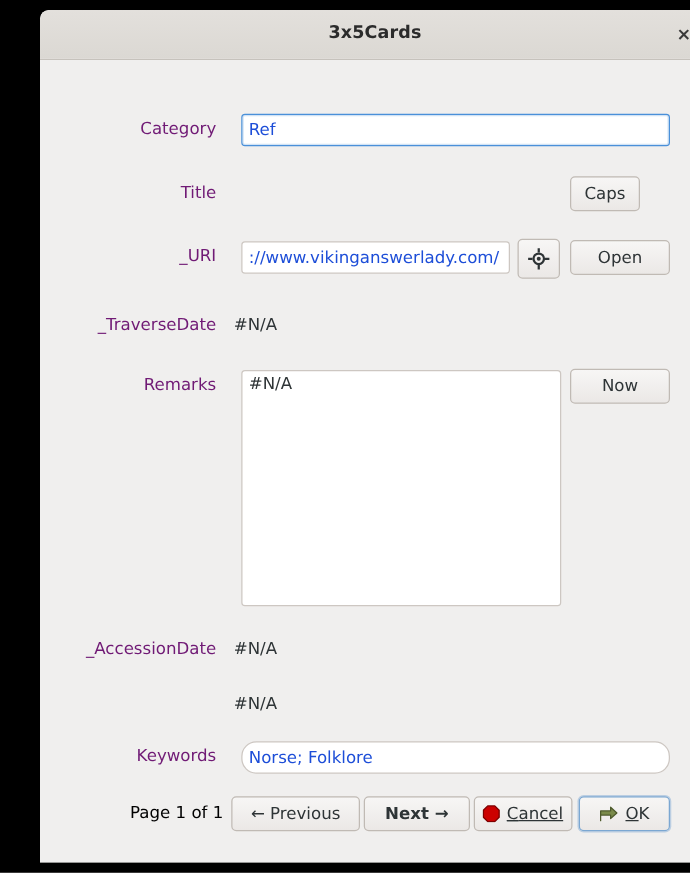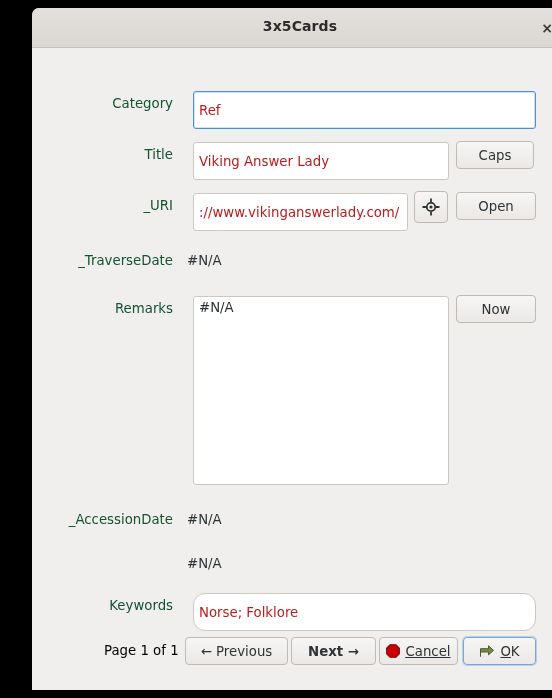--- a/index.html
+++ b/index.html
@@ -73,43 +73,43 @@
     left: 0;
     right: 0;
     height: 26px;
   }
   .label {
     position: absolute;
     left: 0;
     width: 141px;
     text-align: right;
     font-size: 13.3px;
-    color: #14532d;
+    color: #701a75;
     line-height: 26px;
     white-space: nowrap;
   }
   .value-static {
     position: absolute;
     left: 155px;
     font-size: 13.3px;
     color: #2e3436;
     line-height: 26px;
     white-space: nowrap;
   }
 
   input.tf {
     position: absolute;
     box-sizing: border-box;
-    height: 38px;
+    height: 26px;
     background: #ffffff;
     border: 1px solid #cdc7c2;
     border-radius: 3px;
     font-family: "DejaVu Sans", "Liberation Sans", sans-serif;
     font-size: 13.3px;
-    color: #b91c1c;
+    color: #1d4ed8;
     padding: 0 5px;
     outline: none;
   }
   input.tf.focused {
     border: 1px solid #4a90d9;
     box-shadow: 0 0 0 1px rgba(74,144,217,0.25) inset;
   }
 
   textarea.ta {
     position: absolute;
@@ -188,22 +188,21 @@
 
   <div id="form">
 
     <div class="row" style="top:43px;">
       <div class="label">Category</div>
       <input class="tf focused" style="left: 161px; width: 343px;" type="text" value="Ref">
     </div>
 
     <div class="row" style="top:94px;">
       <div class="label">Title</div>
-      <input class="tf" style="left: 161px; width: 256px;" type="text" value="Viking Answer Lady">
-      <button class="btn" style="left:424px; width:78px; top:-1px;">
+      <button class="btn" style="left:424px; width:56px; top:-1px;">
         <span class="btn-inner">
             <span>Caps</span>
           </span>
       </button>
     </div>
 
     <div class="row" style="top:145px;">
       <div class="label">_URI</div>
       <input class="tf" style="left: 161px; width: 215px;" type="text" value="://www.vikinganswerlady.com/">
       <button class="btn" id="uri-target-btn" style="left:382px; top:-2px;">

